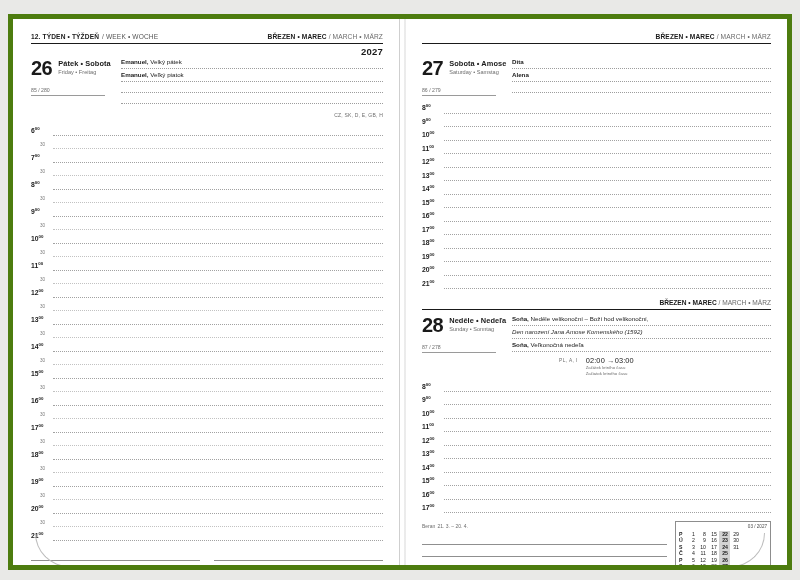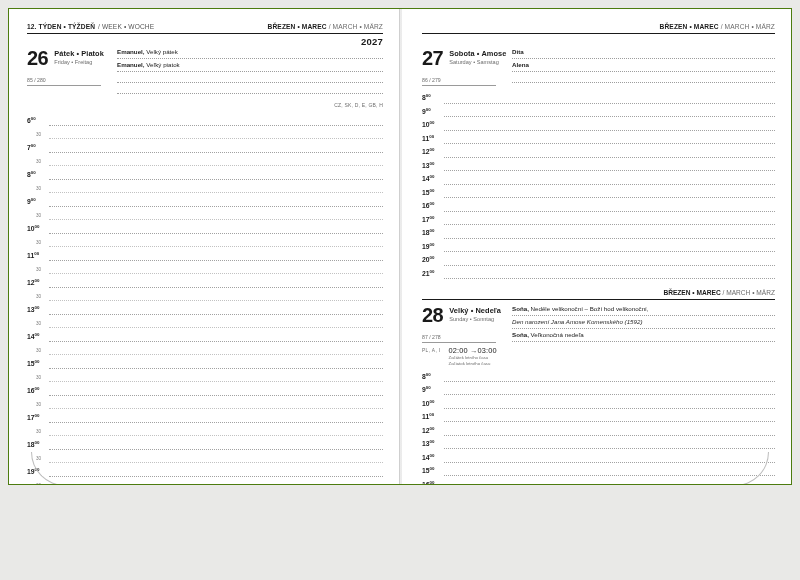--- a/index.html
+++ b/index.html
@@ -12,25 +12,26 @@
     overflow:hidden;
   }
   .page {
     position:relative;
     width:800px; height:580px;
     background:#e9e9e7;
     padding:8px;
   }
   .spread {
     position:relative;
-    width:784px; height:477px;
+    width:784px; height:556px;
     background:#ffffff;
-    border:1px solid #4d7c0f;
+    border:5px solid #4d7c0f;
     display:flex;
     overflow:hidden;
+    margin-top:6px;
   }
   .leaf {
     position:relative;
     height:100%;
     padding:14px 16px 10px 18px;
   }
   .leaf.left { width:392px; border-right:1px solid #cfcfcf; }
   .leaf.right { width:392px; padding-left:22px; }
 
   
@@ -122,21 +123,21 @@
   }
   .minical .mc-title { text-align:right; font-size:4.6px; color:#4a4a4a; margin-bottom:1px;}
   .mc-row { display:flex; align-items:center; }
   .mc-d { width:7px; font-weight:bold; }
   .mc-n { width:11px; text-align:right; padding-right:2px; }
   .mc-n.hl { font-weight:bold; background:#d3d3d3; }
   .mc-row.sun { font-weight:bold; }
 
   
   .timechange {
-    display:flex; justify-content:flex-start; align-items:flex-start;
+    display:flex; justify-content:center; align-items:flex-start;
     margin-top:2px;
   }
   .tc-initials { font-size:4.8px; color:#6d6d6d; margin-right:8px; padding-top:2px; letter-spacing:.08em;}
   .tc-box { text-align:left; }
   .tc-main { font-size:7.4px; letter-spacing:.02em; }
   .tc-sub { font-size:4.3px; color:#6d6d6d; line-height:1.3; }
 
   
   .subhdr {
     display:flex; justify-content:flex-end;
@@ -184,21 +185,21 @@
         </div>
       </div>
 
       <div class="year">2027</div>
 
       <div class="dayrow">
         <div class="daynum-col">
           <div class="daynum-line">
             <div class="daynum">26</div>
             <div class="dnames">
-              <div class="dn1">Pátek • Piatok</div>
+              <div class="dn1">Pátek • Sobota</div>
               <div class="dn2">Friday • Freitag</div>
             </div>
           </div>
           <div class="daymeta">85 / 280</div>
         </div>
         <div class="notes-col">
           <div class="noteline"><b>Emanuel,</b><span> Velký pátek</span></div>
           <div class="noteline"><b>Emanuel,</b><span> Veľký piatok</span></div>
           <div class="noteline"></div>
           <div class="noteline"></div>
@@ -446,21 +447,21 @@
           <span class="mon">BŘEZEN • MAREC</span>
           <span class="lang">/ MARCH • MÄRZ</span>
         </div>
       </div>
 
       <div class="dayrow" style="margin-top:5px;">
         <div class="daynum-col">
           <div class="daynum-line">
             <div class="daynum">28</div>
             <div class="dnames">
-              <div class="dn1">Velký • Nedeľa</div>
+              <div class="dn1">Neděle • Nedeľa</div>
               <div class="dn2">Sunday • Sonntag</div>
             </div>
           </div>
           <div class="daymeta">87 / 278</div>
         </div>
         <div class="notes-col">
           <div class="noteline"><b>Soňa,</b><span> Neděle velikonoční – Boží hod velikonoční,</span></div>
           <div class="noteline"><i>Den narození Jana Amose Komenského (1592)</i></div>
           <div class="noteline"><b>Soňa,</b><span> Veľkonočná nedeľa</span></div>
         </div>

